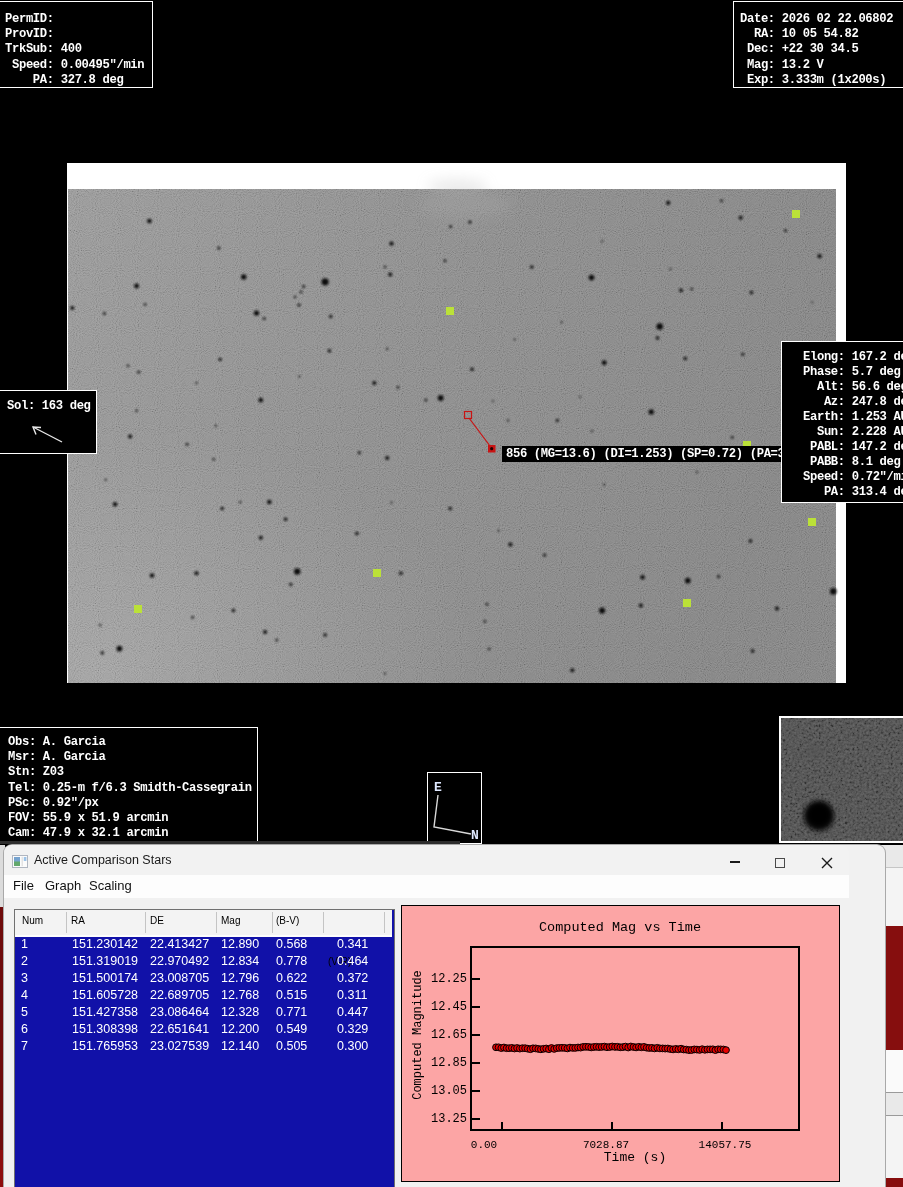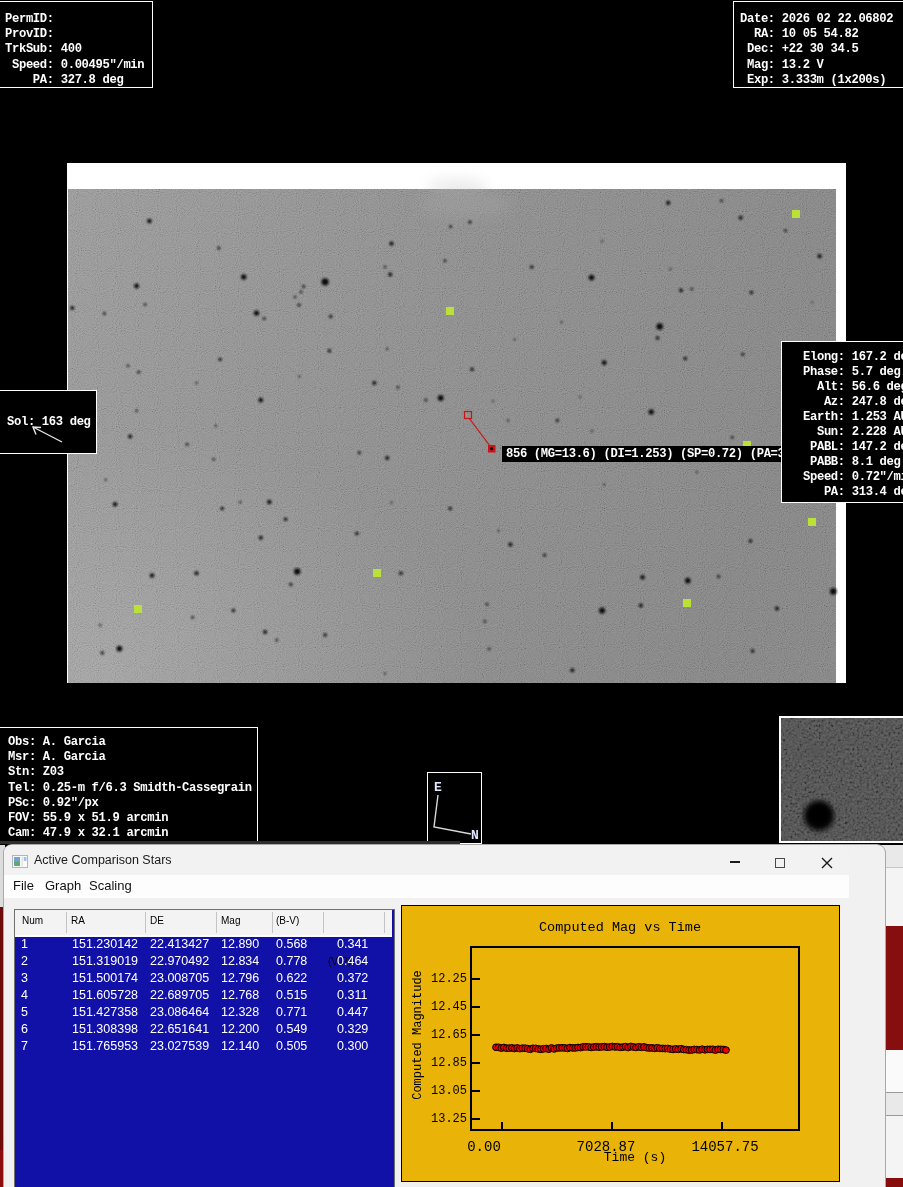--- a/index.html
+++ b/index.html
@@ -7,21 +7,21 @@
   .mono{font-family:"Liberation Mono",monospace;font-weight:bold;color:#fff;}
   .obox{position:absolute;background:#000;border:1px solid #fff;box-sizing:border-box;}
   .obox pre{margin:0;font-family:"Liberation Mono",monospace;font-weight:bold;color:#fff;
     font-size:12.2px;line-height:15.2px;letter-spacing:-0.35px;}
   .abs{position:absolute;}
   .hh{font-size:10px;color:#000;}
   .row{position:absolute;width:377px;height:17px;color:#fff;font-size:12.5px;}
   .row span{position:absolute;top:1px;}
   .c0{left:6px;} .c1{left:57px;} .c2{left:135px;} .c3{left:206px;} .c4{left:261px;} .c5{left:322px;}
   .ylab{position:absolute;width:50px;text-align:right;font-family:"Liberation Mono",monospace;font-size:12px;color:#000;}
-  .xlab{position:absolute;width:90px;text-align:center;font-family:"Liberation Mono",monospace;font-size:14px;color:#000;}
+  .xlab{position:absolute;width:90px;text-align:center;font-family:"Liberation Mono",monospace;font-size:11px;color:#000;}
   .tick{position:absolute;background:#000;}
 </style>
 </head>
 <body>
 
 <div class="abs" id="field" style="left:67px;top:163px;width:779px;height:520px;background:#fff;">
 <svg width="779" height="520" viewBox="0 0 779 520">
   <defs>
     <linearGradient id="fg" x1="0" y1="0" x2="1" y2="0.25">
       <stop offset="0" stop-color="#989898"></stop>
@@ -204,21 +204,21 @@
 
 <div class="obox" style="left:733px;top:1px;width:171px;height:87px;border-right:none;">
 <pre style="padding:10px 0 0 6px;">Date: 2026 02 22.06802
   RA: 10 05 54.82
  Dec: +22 30 34.5
  Mag: 13.2 V
  Exp: 3.333m (1x200s)</pre>
 </div>
 
 <div class="obox" style="left:-2px;top:390px;width:99px;height:64px;">
-<pre style="padding:8px 11px 0 8px;margin-top:16px;">Sol: 163 deg</pre>
+<pre style="padding:8px 11px 0 8px;">Sol: 163 deg</pre>
 <svg class="abs" style="left:0;top:0;" width="95" height="62" viewBox="0 0 95 62">
   <line x1="63" y1="51" x2="34" y2="36" stroke="#e8e8e8" stroke-width="1.4"></line>
   <polyline points="42,36.5 34,36 37,43.5" fill="none" stroke="#e8e8e8" stroke-width="1.4"></polyline>
 </svg>
 </div>
 
 <div class="abs" id="lbl856" style="left:502px;top:446px;width:298px;height:16px;background:#000;overflow:hidden;z-index:5;">
 <pre style="margin:0;padding:1px 0 0 4px;font-size:12.2px;letter-spacing:-0.35px;" class="mono">856 (MG=13.6) (DI=1.253) (SP=0.72) (PA=313.4)</pre>
 </div>
 
@@ -385,21 +385,21 @@
     <div class="row" style="top:128px;">
         <span class="c0">7</span>
         <span class="c1">151.765953</span>
         <span class="c2">23.027539</span>
         <span class="c3">12.140</span>
         <span class="c4">0.505</span>
         <span class="c5">0.300</span>
       </div>
   </div>
 
-  <div class="abs" id="chartbox" style="left:397px;top:60px;width:437px;height:275px;background:#eab308;border:1px solid #000;">
+  <div class="abs" id="chartbox" style="left:397px;top:60px;width:437px;height:275px;background:#fca5a5;border:1px solid #000;">
     <div class="abs" style="left:68px;top:14px;width:300px;text-align:center;font-family:'Liberation Mono',monospace;font-size:13.5px;color:#000;">Computed Mag vs Time</div>
     <div class="abs" style="left:68px;top:40px;width:330px;height:185px;border:2px solid #000;box-sizing:border-box;"></div>
     <div class="ylab" style="left:15px;top:66px;">12.25</div>
     <div class="ylab" style="left:15px;top:94px;">12.45</div>
     <div class="ylab" style="left:15px;top:122px;">12.65</div>
     <div class="ylab" style="left:15px;top:150px;">12.85</div>
     <div class="ylab" style="left:15px;top:178px;">13.05</div>
     <div class="ylab" style="left:15px;top:206px;">13.25</div>
     <div class="tick" style="left:70px;top:72px;width:8px;height:2px;"></div>
     <div class="tick" style="left:70px;top:100px;width:8px;height:2px;"></div>

